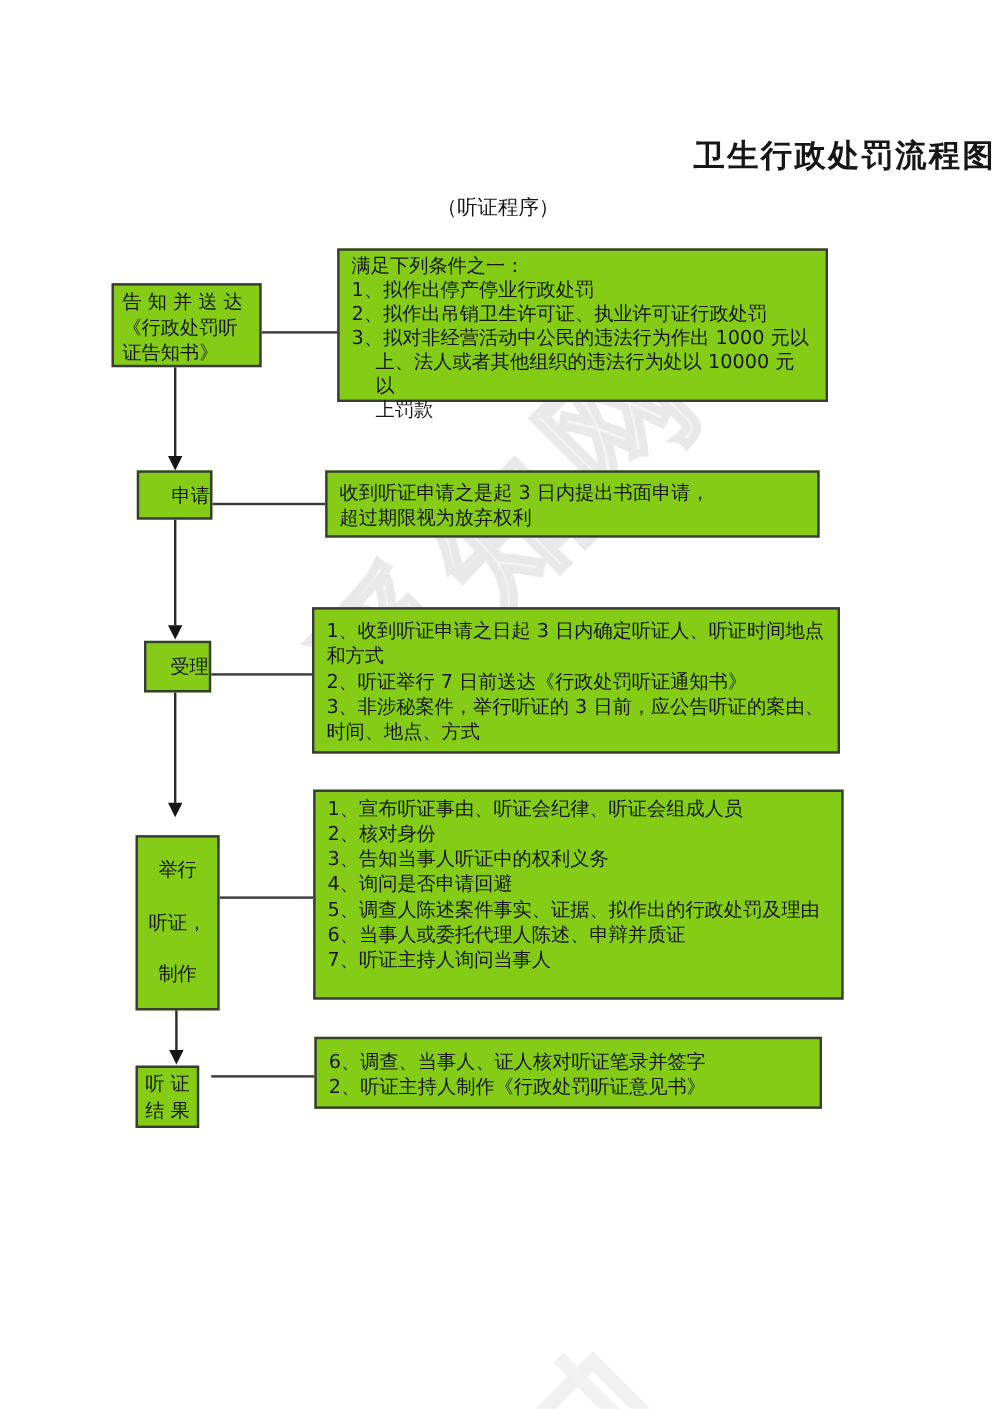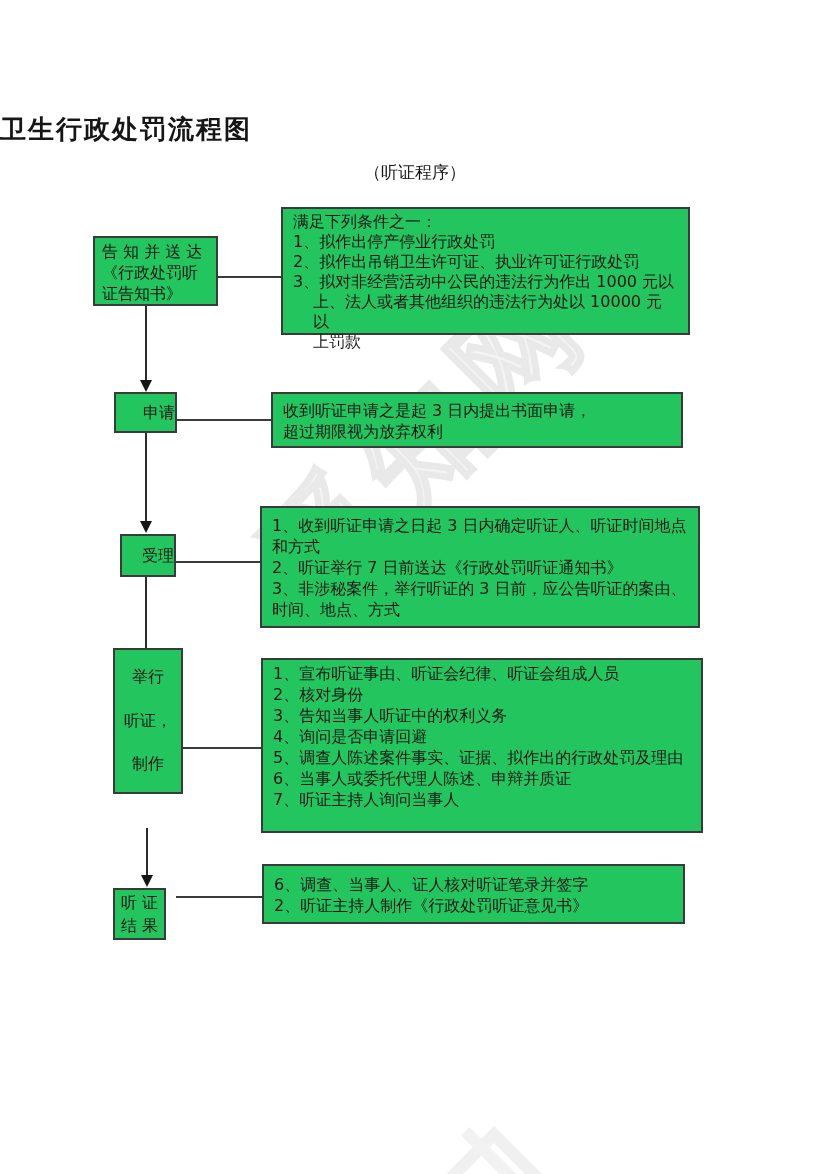--- a/index.html
+++ b/index.html
@@ -2,21 +2,21 @@
 <html><head>
 <meta charset="utf-8">
 <style>
   html,body{margin:0;padding:0;}
   body{
     width:830px;height:1174px;position:relative;overflow:hidden;
     background:#ffffff;color:#161616;
     font-family:"DejaVu Sans",sans-serif;
   }
   .title{
-    position:absolute;top:112px;left:0;width:830px;text-align:left;
+    position:absolute;top:112px;left:0;width:830px;text-align:right;
     font-size:26px;font-weight:700;letter-spacing:2px;
   }
   .subtitle{
     position:absolute;top:161px;left:0;width:830px;text-align:center;
     font-size:17px;font-weight:500;
   }
   
   .wm{
     position:absolute;white-space:nowrap;z-index:0;
     font-size:118px;font-weight:700;letter-spacing:14px;
@@ -27,21 +27,21 @@
   .wm-diamond{
     position:absolute;left:412px;top:1160px;width:140px;height:140px;
     border:12px solid #f0f0f0;transform:rotate(45deg);z-index:0;
   }
   .wm-bar{
     position:absolute;left:455px;top:1150px;width:70px;height:12px;
     background:#f2f2f2;transform:rotate(45deg);z-index:0;
   }
   
   .box{
-    position:absolute;box-sizing:border-box;background:#22c55e;
+    position:absolute;box-sizing:border-box;background:#84cc16;
     border:2px solid #3a3a3a;font-size:16px;line-height:21px;z-index:2;
   }
   .step{padding:3px 7px;}
   .step-center{display:flex;align-items:center;justify-content:flex-end;text-align:center;}
   .step-spread{
     display:flex;flex-direction:column;align-items:center;
     justify-content:space-between;padding:16px 0 18px;text-align:center;
   }
   .step-two{display:flex;flex-direction:column;align-items:center;justify-content:center;line-height:23px;text-align:center;}
   .detail{padding:6px 10px;}
@@ -73,21 +73,21 @@
   </div>
 
 <div class="box step-center" style="left:114px;top:392px;width:63px;height:41px;">
     <div class="line">申请</div>
   </div>
 
 <div class="box step-center" style="left:120px;top:534px;width:56px;height:43px;">
     <div class="line">受理</div>
   </div>
 
-<div class="box step-spread" style="left:113px;top:648px;width:70px;height:146px;">
+<div class="box step-spread" style="left:113px;top:696px;width:70px;height:146px;">
     <div class="line">举行</div>
     <div class="line">听证，</div>
     <div class="line">制作</div>
   </div>
 
 <div class="box step-two" style="left:113px;top:888px;width:53px;height:52px;">
     <div class="line">听 证</div>
     <div class="line">结 果</div>
   </div>
 

